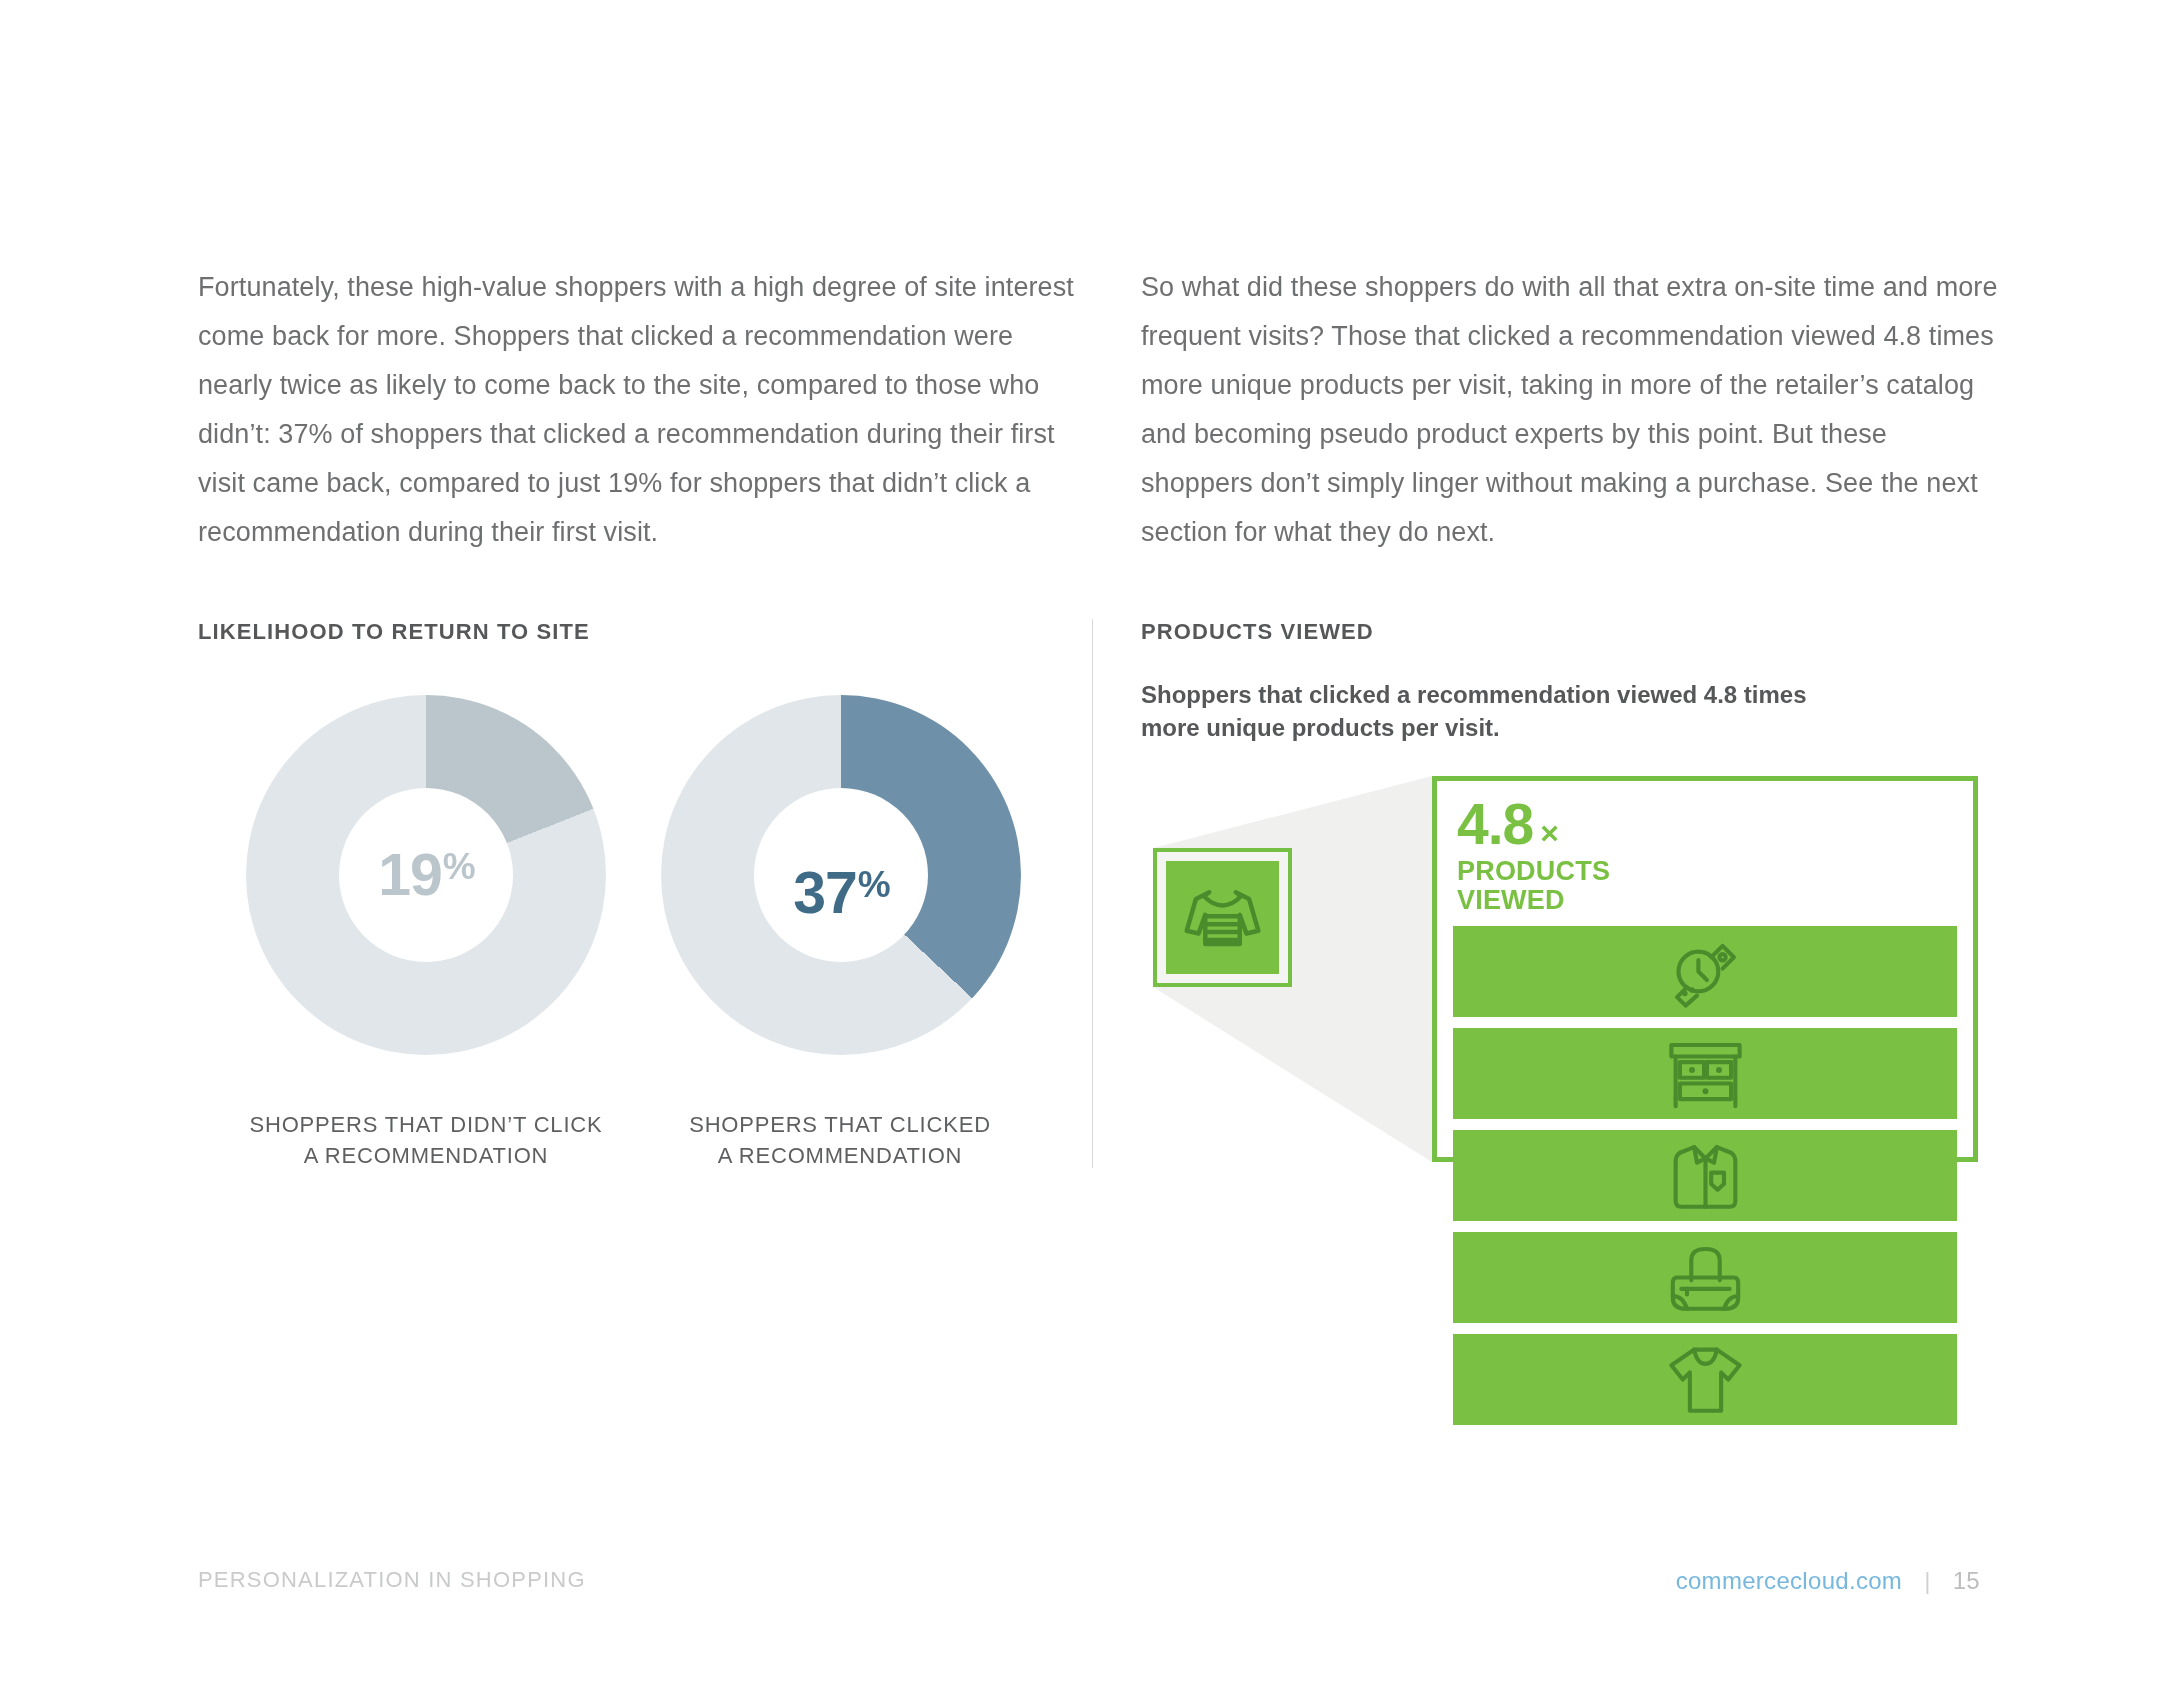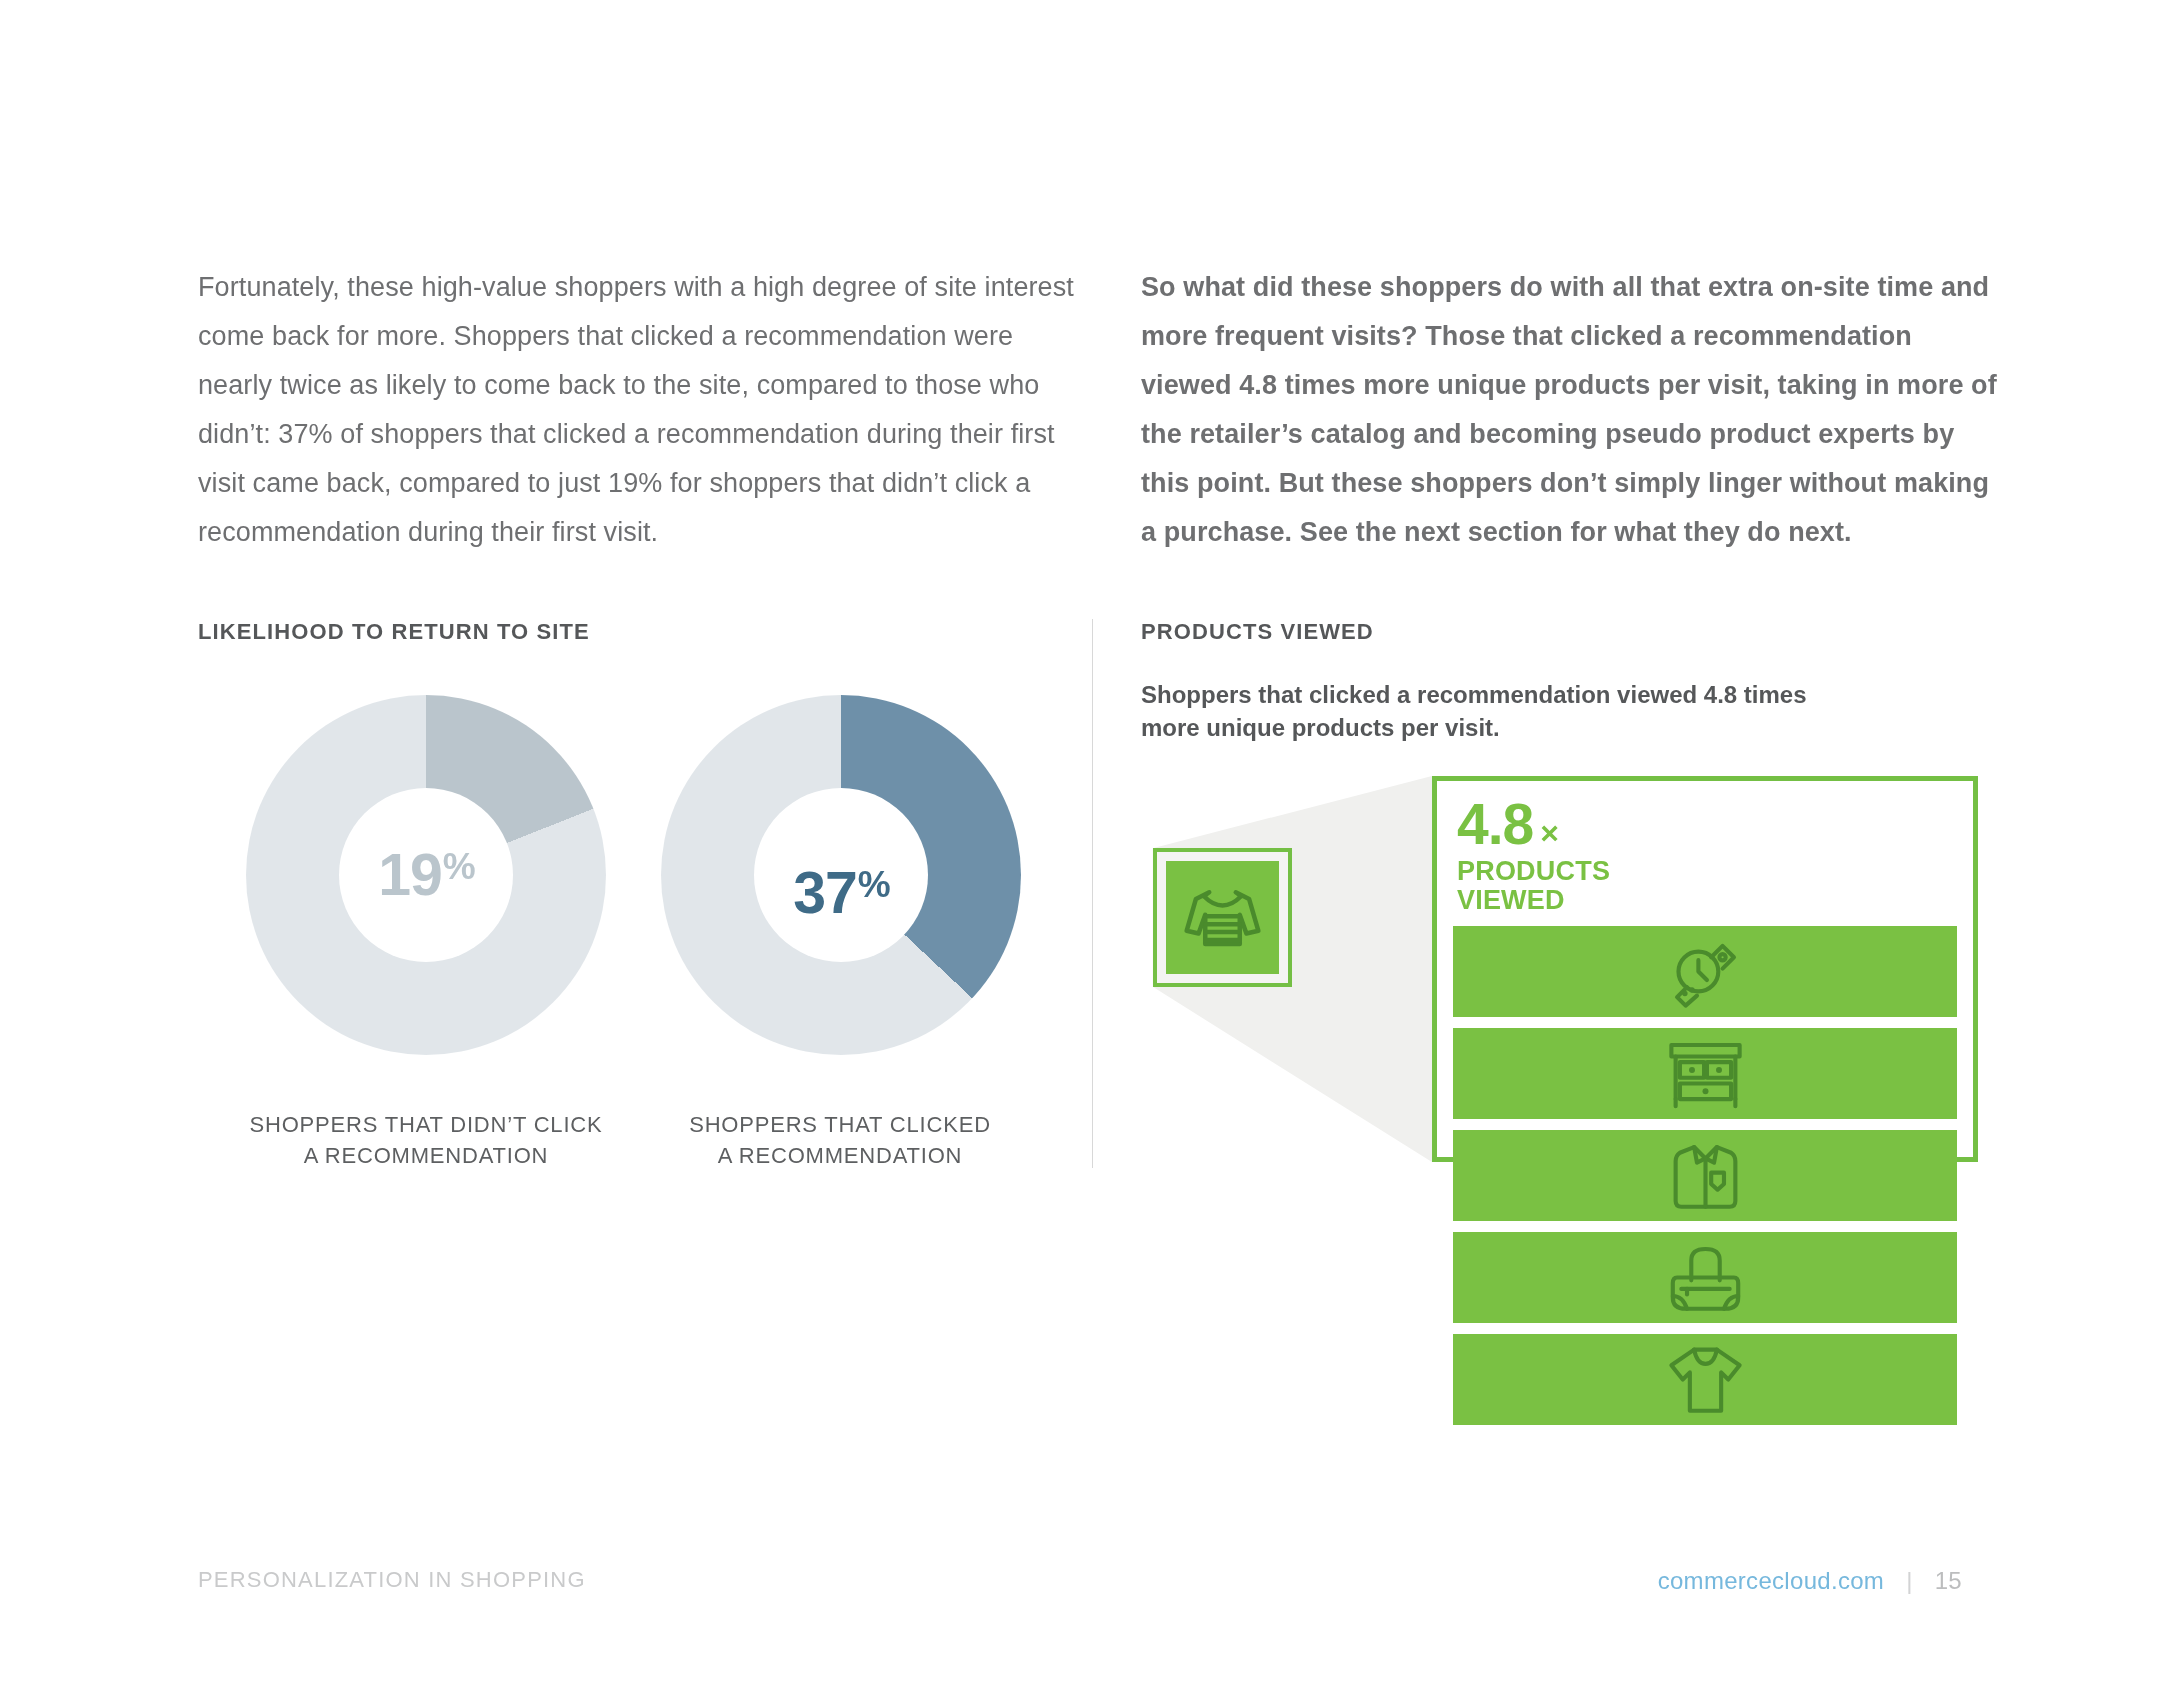--- a/index.html
+++ b/index.html
@@ -25,21 +25,21 @@
   .intro-col {
     position: absolute;
     top: 236px;
     font-family: "Liberation Sans", sans-serif;
     font-size: 27px;
     line-height: 49px;
     color: #6e6f71;
     letter-spacing: 0.1px;
   }
   .intro-left  { left: 198px; width: 881px; }
-  .intro-right { left: 1141px; width: 861px; font-weight: bold; }
+  .intro-right { left: 1141px; width: 861px; }
 
   
   .sec-heading {
     position: absolute;
     font-size: 22px;
     font-weight: bold;
     letter-spacing: 1.1px;
     color: #555759;
     font-family: "Liberation Sans", sans-serif;
   }
@@ -223,21 +223,21 @@
   .footer-left {
     position: absolute;
     left: 198px;
     top: 1567px;
     font-size: 22px;
     letter-spacing: 1.2px;
     color: #c9cacb;
   }
   .footer-right {
     position: absolute;
-    right: 216px;
+    right: 198px;
     top: 1567px;
     font-size: 24px;
     letter-spacing: 0.3px;
     display: flex;
     align-items: center;
     gap: 22px;
     margin-left: 18px;
   }
   .footer-url { color: #76b8dd; }
   .footer-sep { color: #d2d3d4; }

